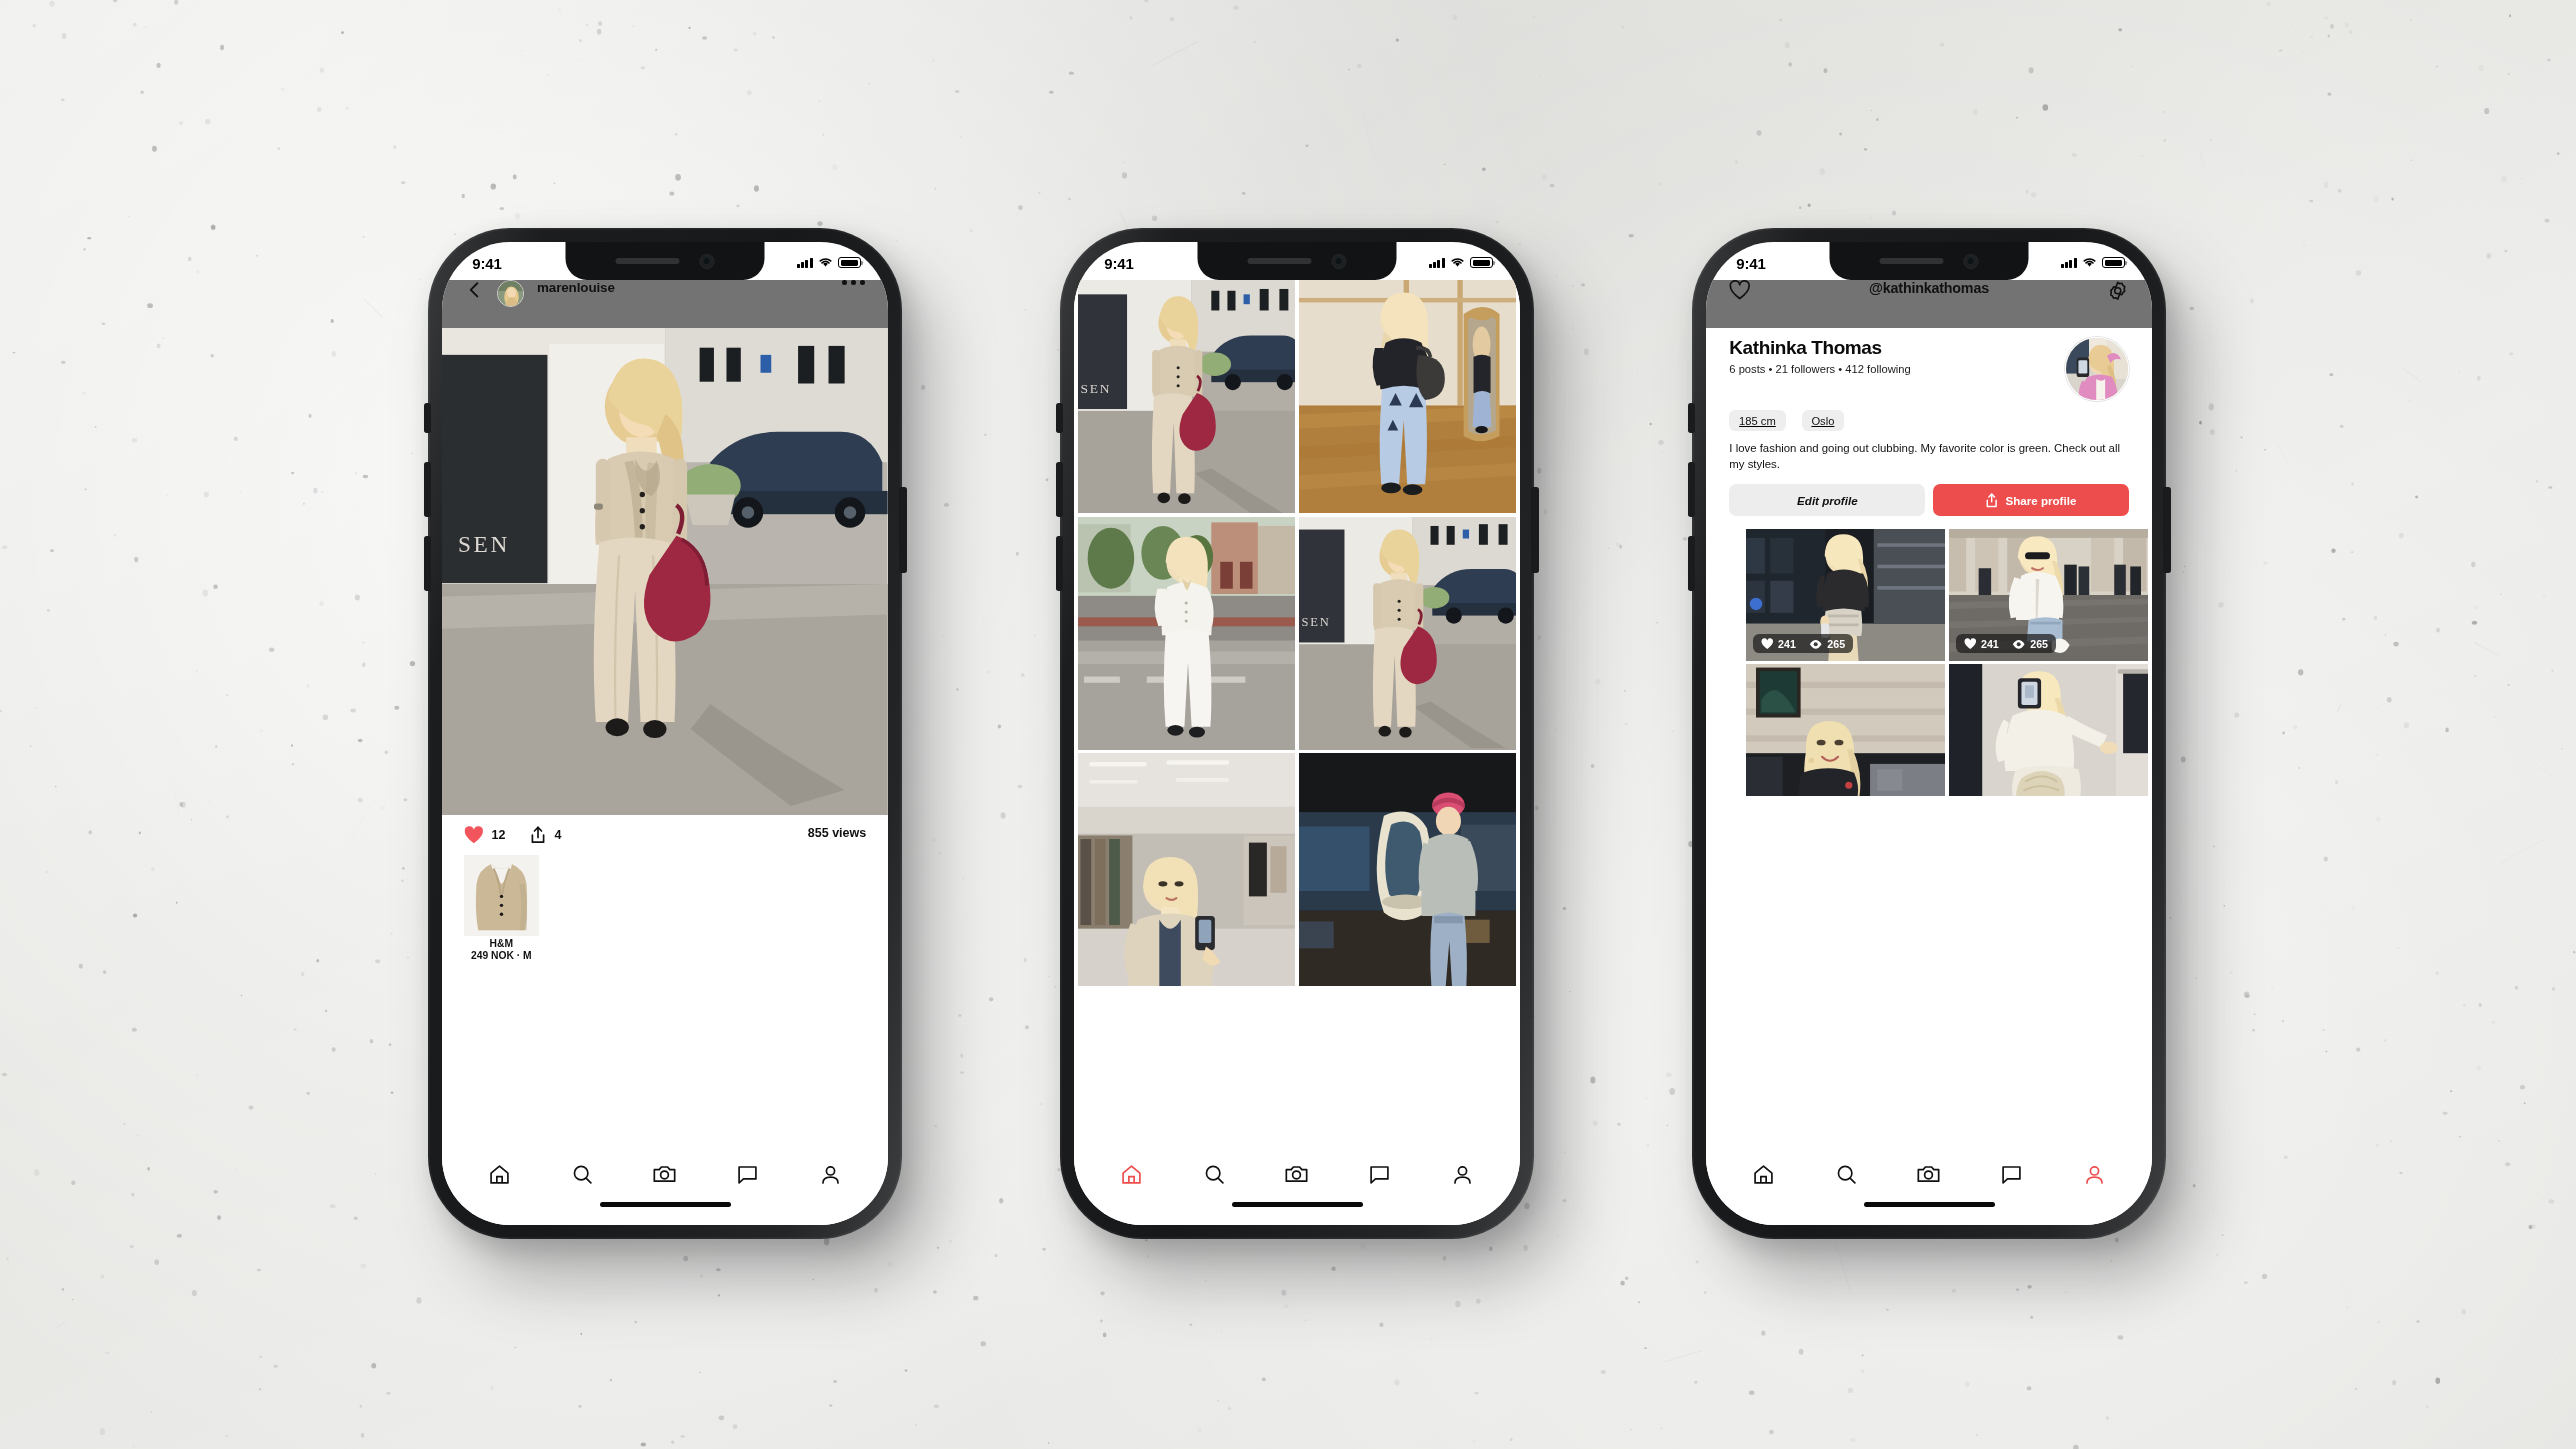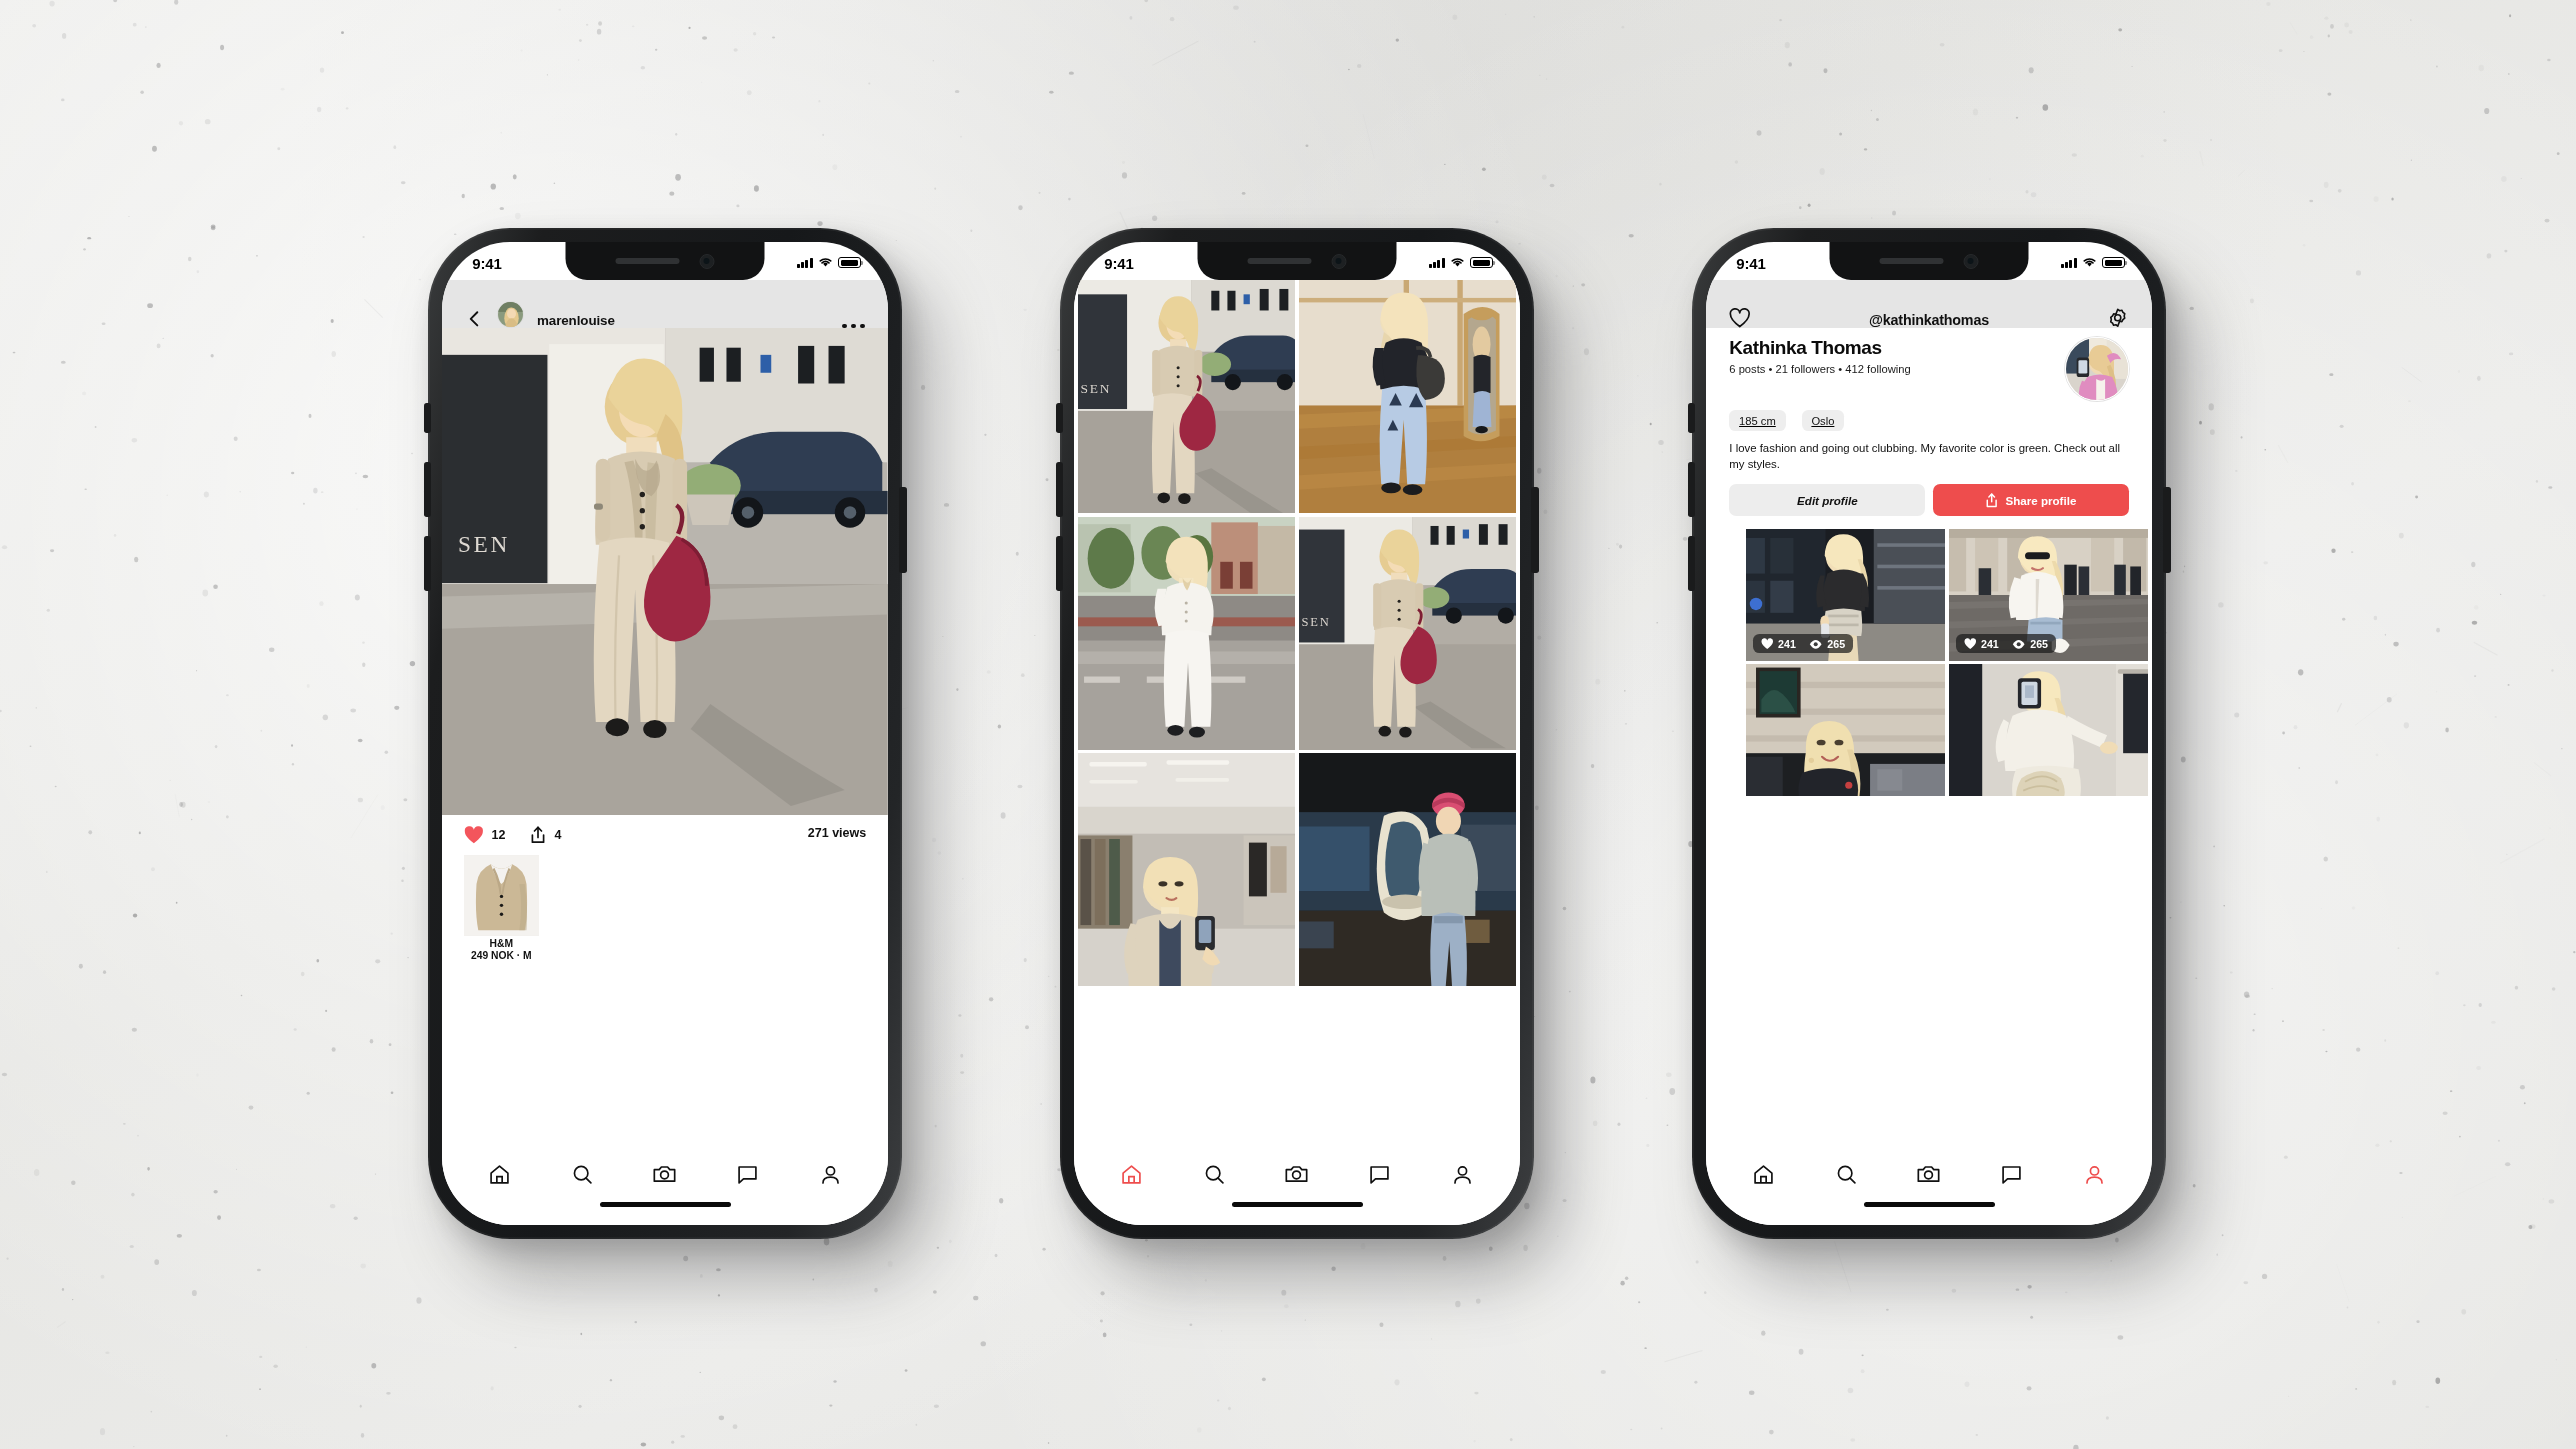--- a/index.html
+++ b/index.html
@@ -100,23 +100,23 @@
   .ic-batt::after {
     content: ""; position: absolute; right: -3.2px; top: 2.9px;
     width: 1.8px; height: 4.1px; background: rgba(0,0,0,0.45);
     border-radius: 0 1.3px 1.3px 0;
   }
   .ic-batt span { display: block; height: 100%; width: 100%; background: #000; border-radius: 1.4px; }
 
   
   .topbar {
     flex: none; height: 48px;
-    display: flex; align-items: flex-end;
+    display: flex; align-items: flex-start;
     padding: 0 23px;
-    background: #e5e5e5;
+    background: #737373;
   }
   .topbar.p1 { justify-content: flex-start; gap: 12.5px; }
   .topbar.p2 { justify-content: center; }
   .topbar.p3 { justify-content: space-between; }
 
   .back-chevron {
     width: 19.7px; height: 19.7px; flex: none; cursor: pointer;
   }
   .avatar-sm {
     width: 27px; height: 27px; border-radius: 50%; flex: none;
@@ -1283,21 +1283,21 @@
           <span class="meta-num">12</span>
         </span>
         <span class="meta-group">
           <svg width="16" height="18" viewBox="0 0 20 22">
             <path d="M10 1.5 L10 14" stroke="#111" stroke-width="2.1" stroke-linecap="round"></path>
             <path d="M5.6 6 L10 1.5 L14.4 6" stroke="#111" stroke-width="2.1" fill="none" stroke-linecap="round" stroke-linejoin="round"></path>
             <path d="M3 11 L3 20 L17 20 L17 11" stroke="#111" stroke-width="2.1" fill="none" stroke-linecap="round" stroke-linejoin="round"></path>
           </svg>
           <span class="meta-num">4</span>
         </span>
-        <span class="views">271 views</span>
+        <span class="views">855 views</span>
       </div>
 
       <div class="product-card">
         <div class="product-thumb">
           <svg viewBox="0 0 84 90" width="75" height="81">
             <rect width="84" height="90" fill="#f4f2ef"></rect>
             <path d="M30 10 q12 10 24 0 q14 6 16 22 q2 34 -2 52 l-52 0 q-4 -20 -2 -52 q2 -16 16 -22 Z" fill="#cbb896"></path>
             <path d="M30 10 q6 18 12 22 q6 -4 12 -22 q-12 10 -24 0 Z" fill="#f4f2ef"></path>
             <path d="M34 14 q8 16 8 30 l-2 0 q-2 -16 -8 -28 Z" fill="#bba887"></path>
             <path d="M50 14 q-6 14 -8 30 l2 0 q2 -16 8 -28 Z" fill="#bba887"></path>

